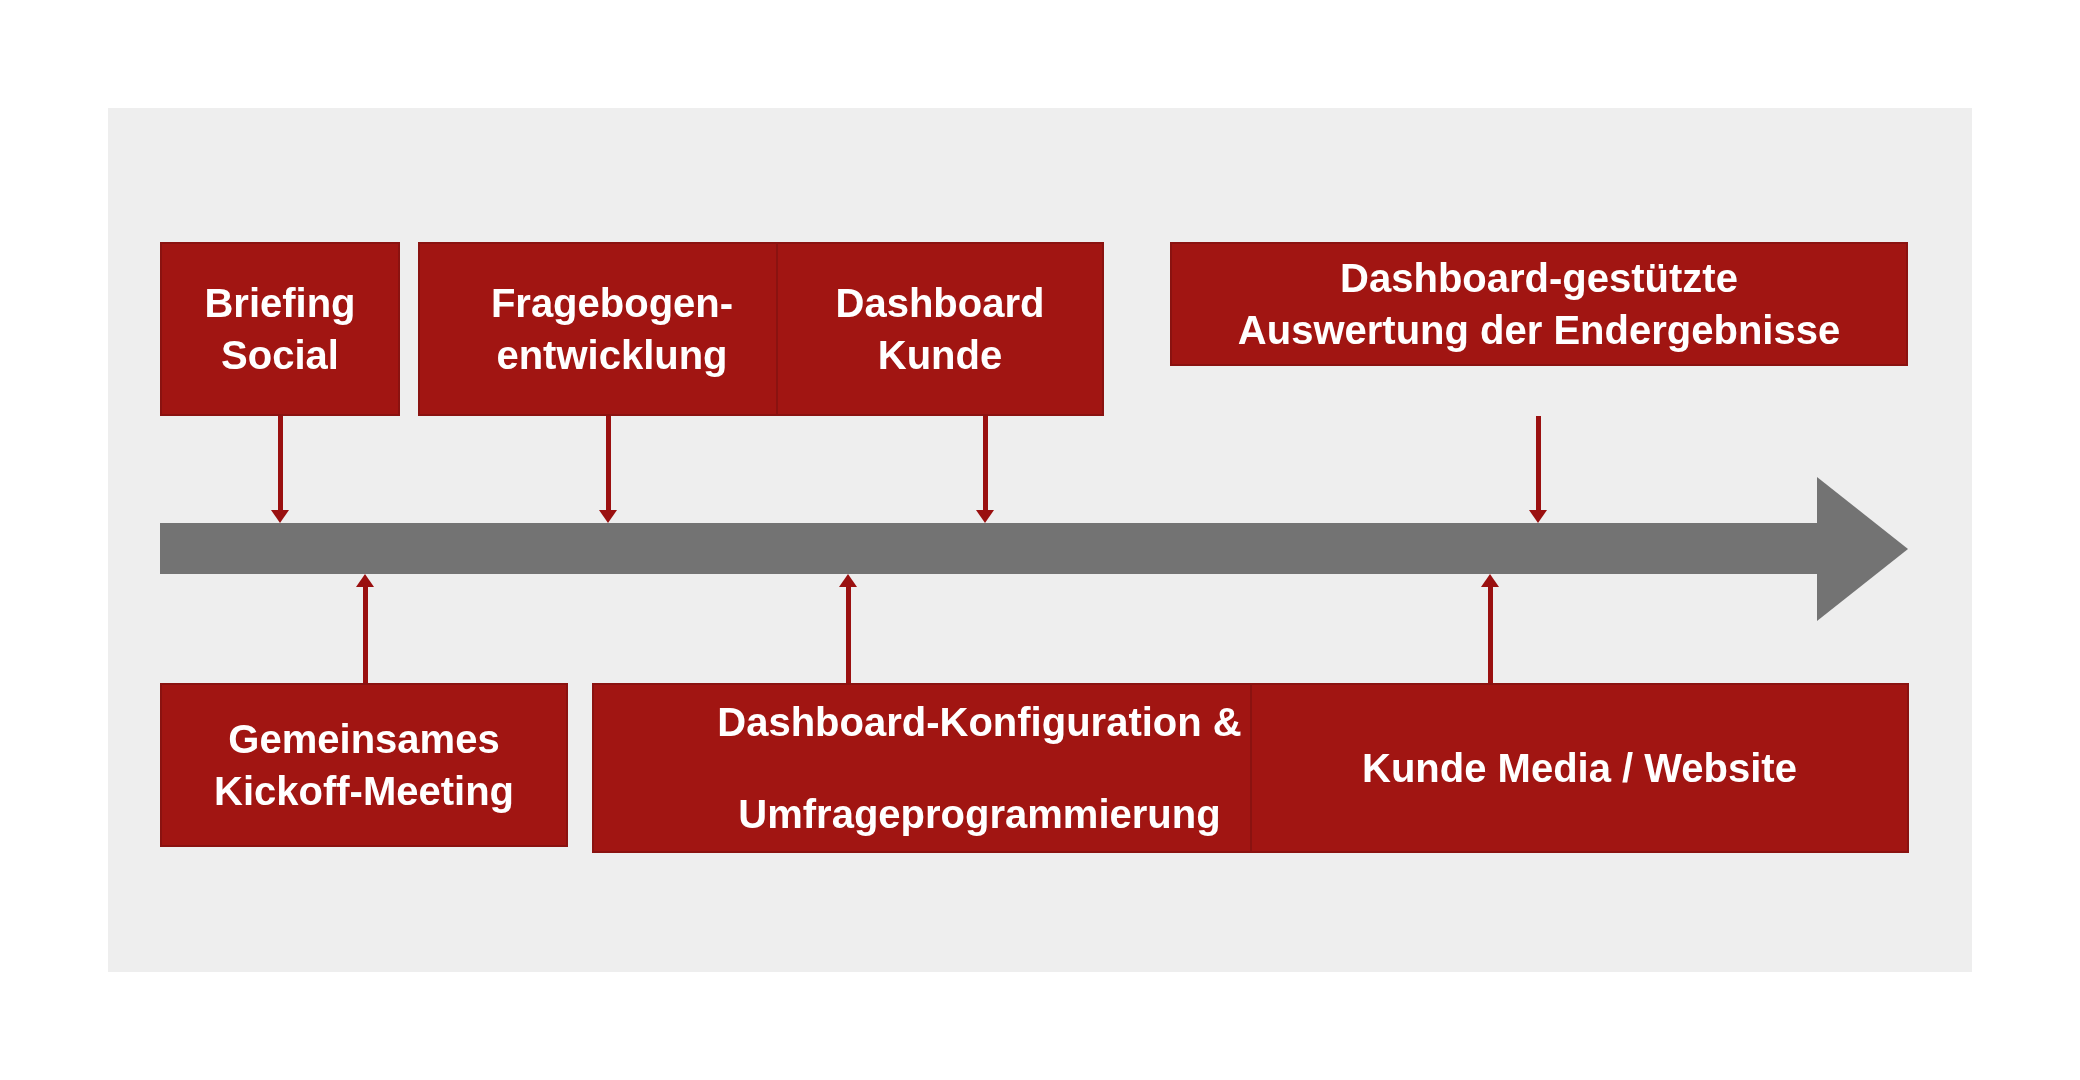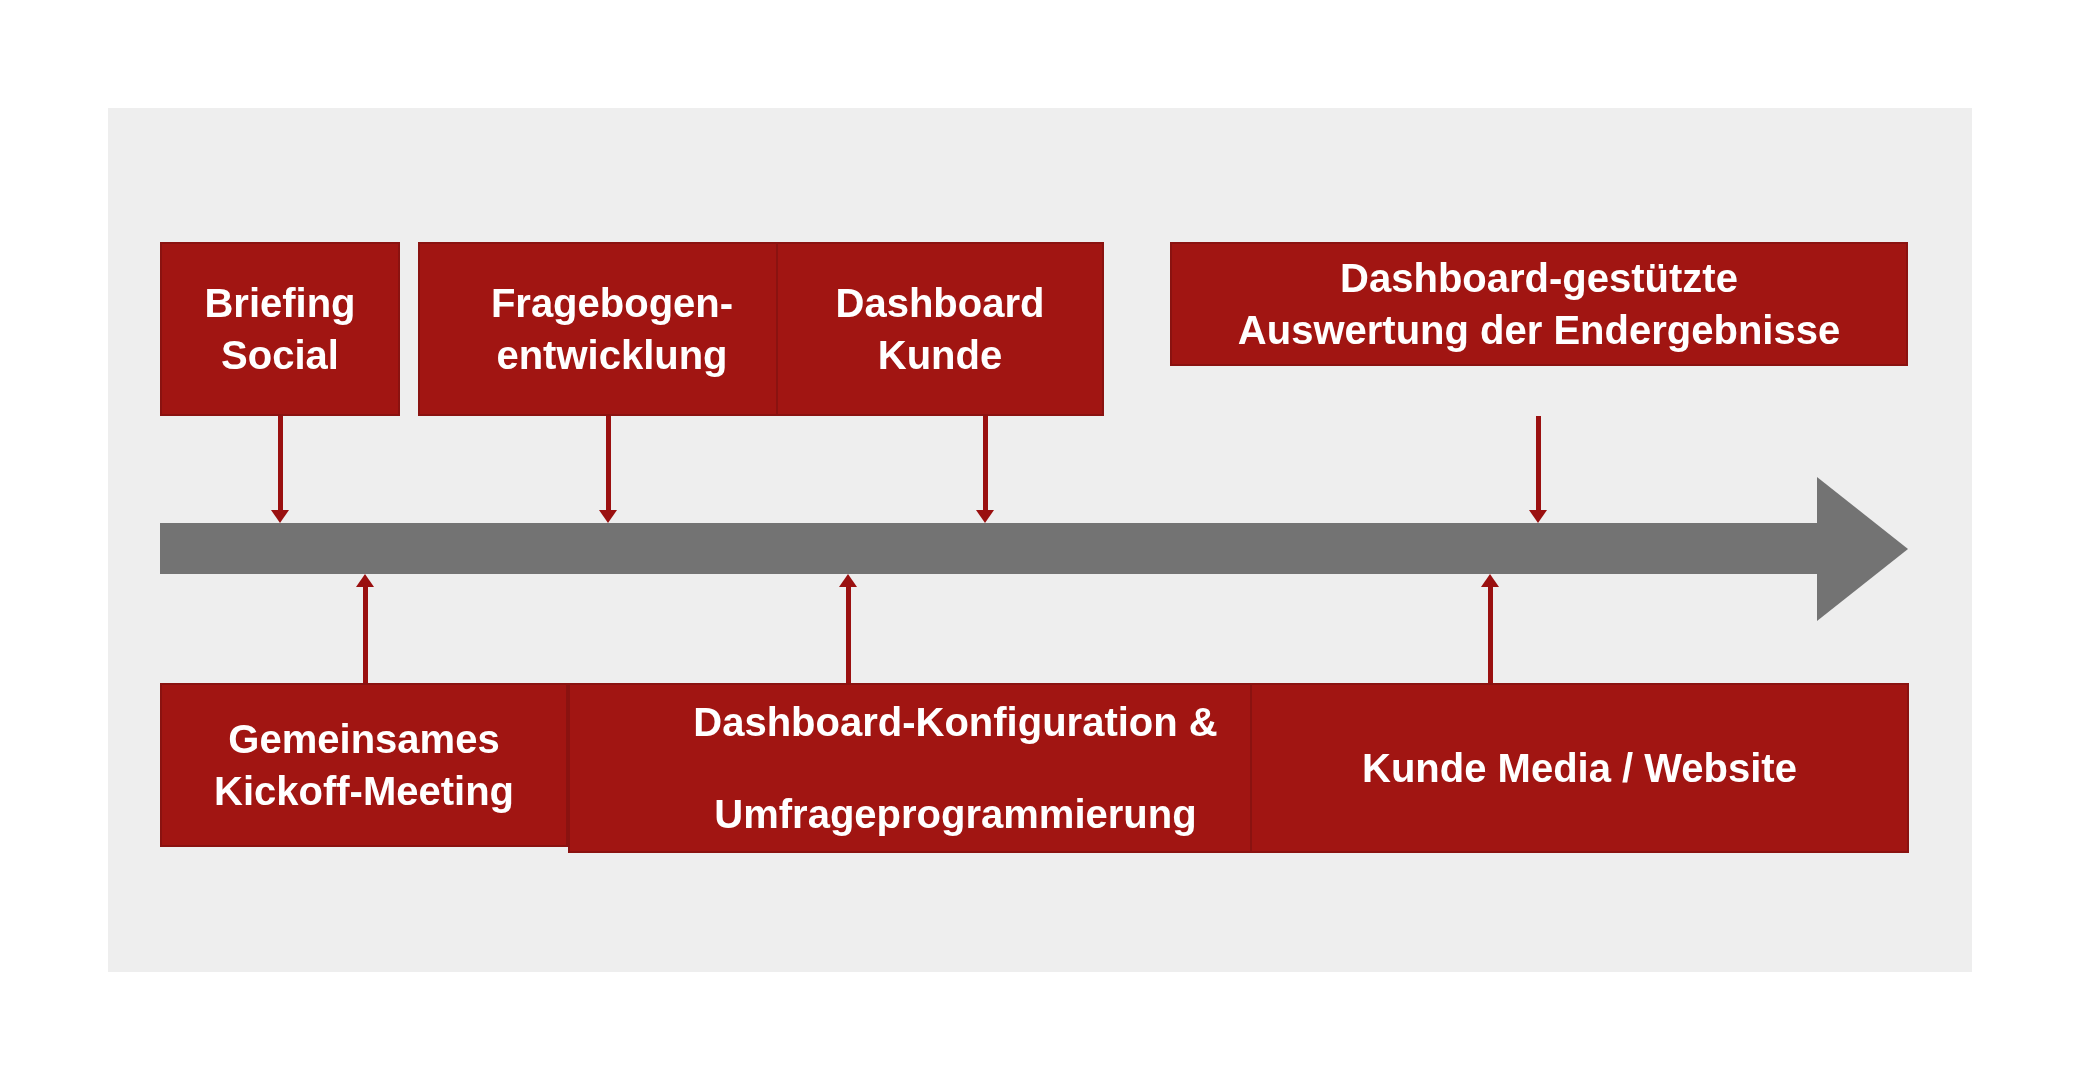--- a/index.html
+++ b/index.html
@@ -31,21 +31,21 @@
     font-weight:bold;font-size:40px;line-height:52px;
   }
   .step-box .line{display:block;white-space:nowrap;}
   
   .box-t1{left:160px;top:242px;width:240px;height:174px;}
   .box-t2{left:418px;top:242px;width:388px;height:174px;}
   .box-t3{left:776px;top:242px;width:328px;height:174px;}
   .box-t4{left:1170px;top:242px;width:738px;height:124px;}
   
   .box-b1{left:160px;top:683px;width:408px;height:164px;}
-  .box-b2{left:568px;top:683px;width:775px;height:170px;gap:40px;}
+  .box-b2{left:592px;top:683px;width:775px;height:170px;gap:40px;}
   .box-b3{left:1250px;top:683px;width:659px;height:170px;}
   
   .timeline-shaft{
     position:absolute;left:160px;top:523px;width:1657px;height:51px;
     background:var(--timeline-gray);
   }
   .timeline-head{
     position:absolute;left:1817px;top:477px;width:0;height:0;
     border-top:72px solid transparent;
     border-bottom:72px solid transparent;

